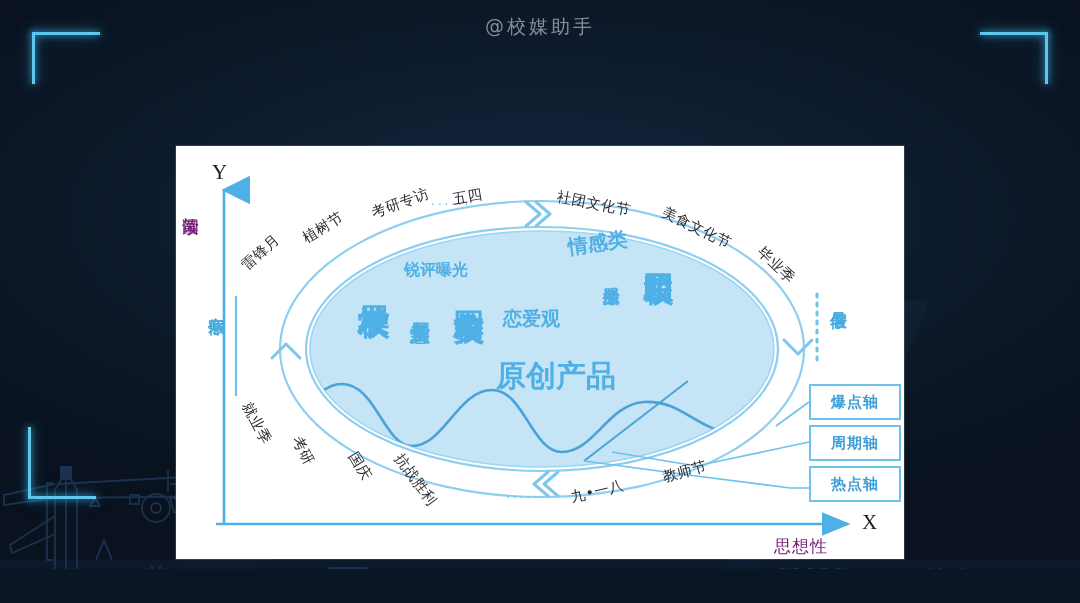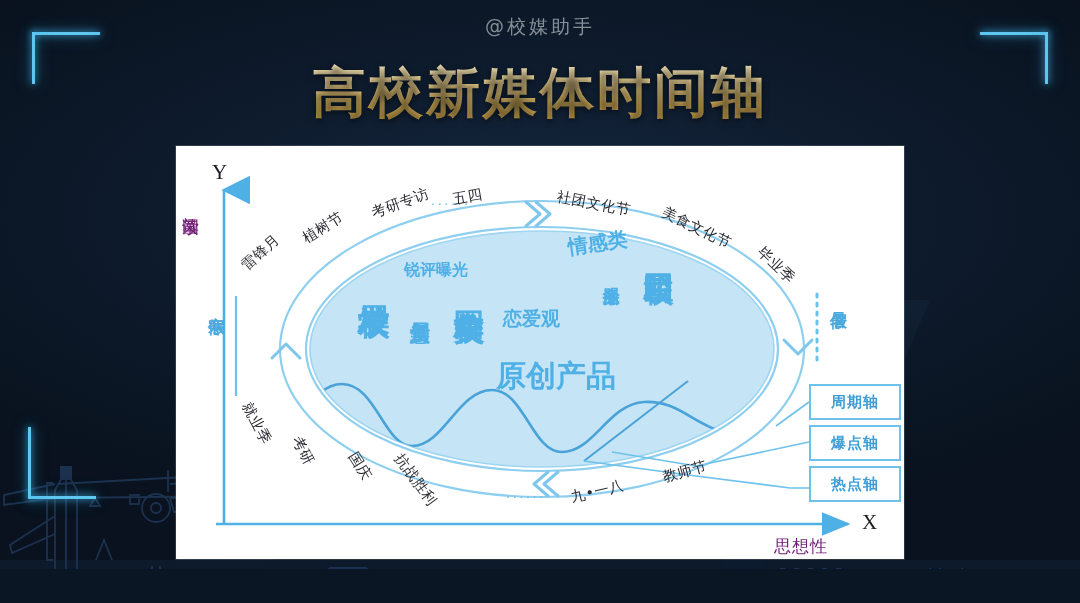--- a/index.html
+++ b/index.html
@@ -194,21 +194,20 @@
     <i class="h"></i>
       <i class="v"></i>
   </div>
   <div class="corner" id="corner-bl">
     <i class="h"></i>
       <i class="v"></i>
   </div>
 
   <div id="watermark">@校媒助手</div>
 
-  <h1 id="page-title">高校新媒体时间轴</h1>
 
   <div id="diagram-panel">
 
     <svg id="diagram-svg" viewBox="0 0 728 413" xmlns="http://www.w3.org/2000/svg">
       <defs>
         <marker id="arrH" markerWidth="11" markerHeight="9" refX="10" refY="4.5" orient="auto">
           <path d="M0 0 L11 4.5 L0 9 Z" fill="#4fb0e6"></path>
         </marker>
         <marker id="arrV" markerWidth="11" markerHeight="11" refX="5.5" refY="1" orient="auto">
           <path d="M5.5 0 L11 11 L0 11 Z" fill="#4fb0e6"></path>
@@ -295,24 +294,24 @@
     <div class="lbl wc vert" style="left:468px; top:104px; font-size:30px;">校园明星</div>
     <div class="lbl wc vert" style="left:182px; top:134px; font-size:32px;">学校发展</div>
     <div class="lbl wc vert" style="left:234px; top:160px; font-size:20px;">创意美景</div>
     <div class="lbl wc vert" style="left:278px; top:140px; font-size:31px;">校园美食</div>
     <div class="lbl wc" style="left:327px; top:160px; font-size:19px;">恋爱观</div>
     <div class="lbl wc vert" style="left:427px; top:128px; font-size:17px;">生活服务</div>
     <div class="lbl wc" style="left:320px; top:210px; font-size:30px;">原创产品</div>
 
     <div id="legend">
       <div class="legend-item">
-        <span>周期轴</span>
+        <span>爆点轴</span>
       </div>
       <div class="legend-item">
-        <span>爆点轴</span>
+        <span>周期轴</span>
       </div>
       <div class="legend-item">
         <span>热点轴</span>
       </div>
     </div>
 
   </div>
 </div>
 
 </body></html>

